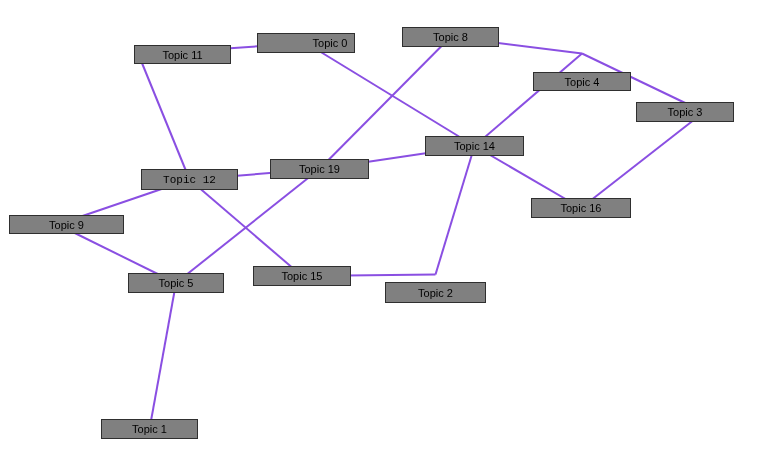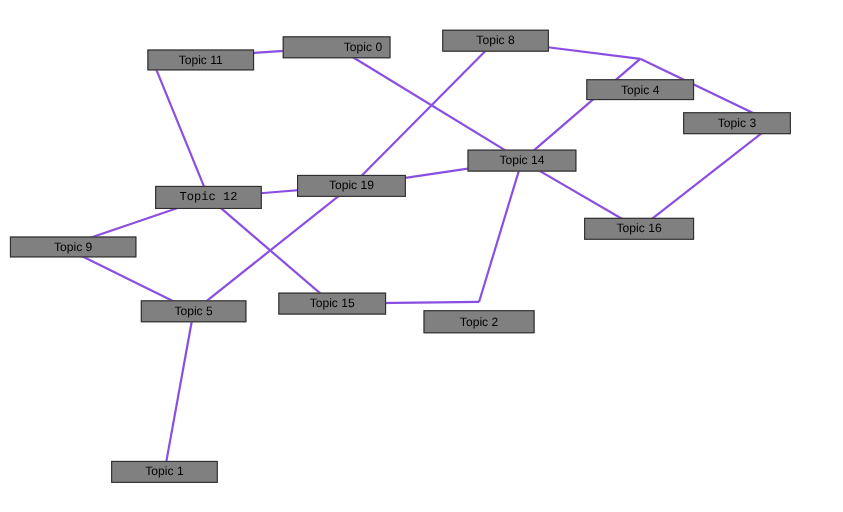--- a/index.html
+++ b/index.html
@@ -67,21 +67,21 @@
       </div>
       <div class="node" style="left: 257px; top: 33px; width: 98px; height: 20px; padding-left: 48px;">
         <span>Topic 0</span>
       </div>
       <div class="node" style="left: 402px; top: 27px; width: 97px; height: 20px;">
         <span>Topic 8</span>
       </div>
       <div class="node" style="left: 533px; top: 44px; width: 98px; height: 19px; margin-top: 28px;">
         <span>Topic 4</span>
       </div>
-      <div class="node" style="left: 621px; top: 102px; width: 98px; height: 20px;">
+      <div class="node" style="left: 636px; top: 102px; width: 98px; height: 20px;">
         <span>Topic 3</span>
       </div>
       <div class="node" style="left: 425px; top: 136px; width: 99px; height: 20px;">
         <span>Topic 14</span>
       </div>
       <div class="node" style="left: 270px; top: 159px; width: 99px; height: 20px;">
         <span>Topic 19</span>
       </div>
       <div class="node" style="left: 141px; top: 169px; width: 97px; height: 21px; font-family: Liberation Mono, monospace;">
         <span>Topic 12</span>

